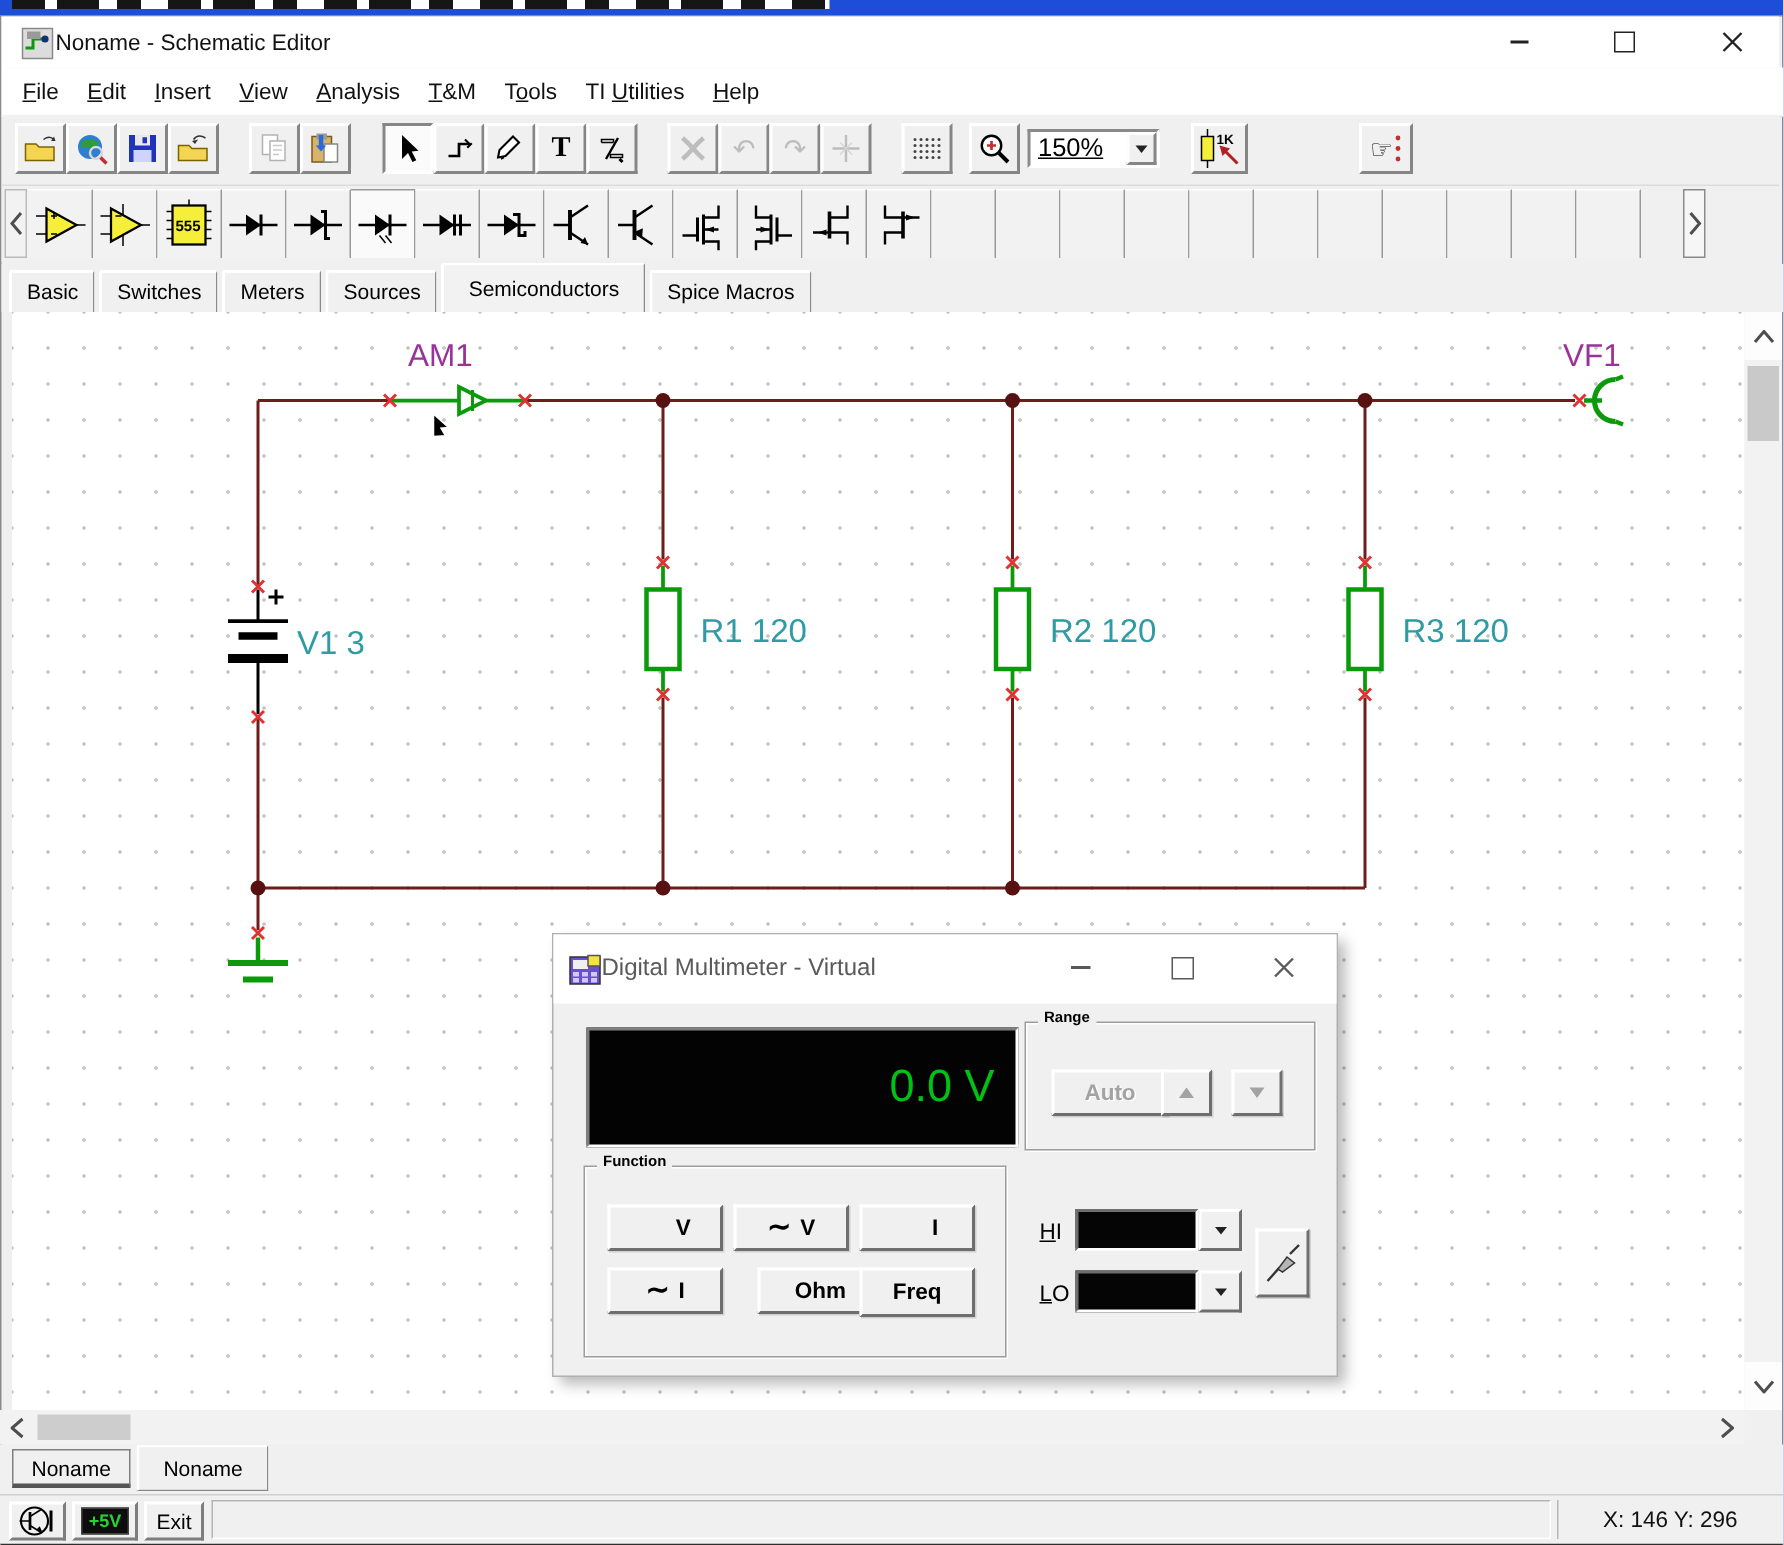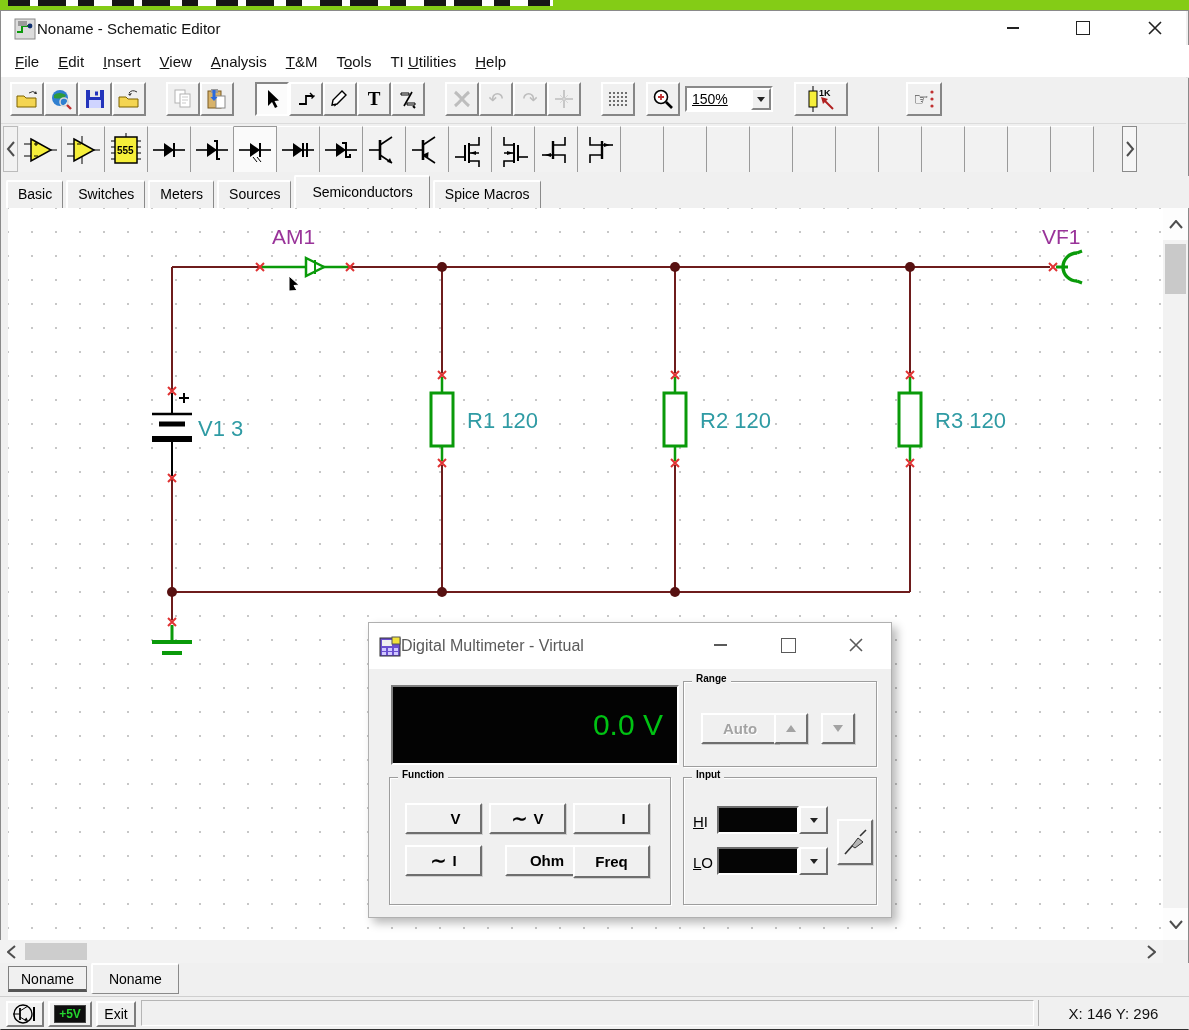--- a/index.html
+++ b/index.html
@@ -1,37 +1,37 @@
 <!DOCTYPE html>
 <html><head>
 <meta charset="utf-8">
 <style>
   html,body{margin:0;padding:0;background:#fff;}
   #app{position:relative;width:1189px;height:1030px;font-family:"Liberation Sans",sans-serif;
-       background:#84cc16;overflow:hidden;-webkit-user-select:none;user-select:none;}
+       background:#1d4ed8;overflow:hidden;-webkit-user-select:none;user-select:none;}
   .abs{position:absolute;}
   
   .win-frame{left:0;top:10px;width:1187px;height:1018px;border:1px solid #8a8a8a;border-bottom:2px solid #2e2e2e;background:#f0f0f0;}
   .top-frag{left:8px;top:0;width:545px;height:6px;
     background:repeating-linear-gradient(90deg,#161616 0 22px,#fff 22px 30px,#161616 30px 58px,#fff 58px 70px,#161616 70px 86px,#fff 86px 104px);}
   .titlebar{left:1px;top:11px;width:1185px;height:34px;background:#fff;display:flex;align-items:center;}
   .title-text{font-size:15px;color:#111;margin-left:8px;}
   .caption-btn{width:46px;height:33px;display:flex;align-items:center;justify-content:center;}
   .min-glyph{width:12px;height:0;border-top:2px solid #222;}
   .max-glyph{width:12px;height:12px;border:1.5px solid #222;}
   
   .menubar{left:1px;top:45px;width:1185px;height:32px;background:#fff;display:flex;align-items:center;gap:19px;padding-left:14px;font-size:15px;color:#111;border-bottom:1px solid #e3e3e3;}
   .menu-item{cursor:default;}
   
   .toolbar1{left:1px;top:77px;width:1185px;height:46px;background:#f0f0f0;border-bottom:1px solid #dcdcdc;}
   .tb{width:34px;height:34px;background:#f0f0f0;border:2px solid;border-color:#ffffff #868686 #868686 #ffffff;display:flex;align-items:center;justify-content:center;box-sizing:border-box;}
   .tb.pressed{border-color:#868686 #ffffff #ffffff #868686;background:#fbfbfb;}
   .tbgroup{display:flex;position:absolute;top:5px;}
   .combo{height:26px;background:#fff;border:2px solid;border-color:#8a8a8a #fff #fff #8a8a8a;display:flex;align-items:center;box-sizing:border-box;}
-  .combo .val{flex:1;font-size:14px;padding-left:5px;color:#000;text-decoration:underline;}
+  .combo .val{flex:1;font-size:17px;padding-left:5px;color:#000;text-decoration:underline;}
   .combo .drop{width:20px;height:22px;background:#f0f0f0;border:2px solid;border-color:#fff #868686 #868686 #fff;display:flex;align-items:center;justify-content:center;box-sizing:border-box;}
   .tri-down{width:0;height:0;border-left:4px solid transparent;border-right:4px solid transparent;border-top:5px solid #222;}
   .toolbar2{left:1px;top:124px;width:1185px;height:51px;background:#f0f0f0;}
   .slot{width:43px;height:46px;border-right:1px solid #9a9a9a;background:#f2f2f2;display:flex;align-items:center;justify-content:center;box-sizing:border-box;border-top:1px solid #fff;}
   .slot.sel{background:#fafafa;border-top:1px solid #9a9a9a;}
   .scroll-chev{width:15px;height:46px;display:flex;align-items:center;justify-content:center;background:#f2f2f2;border:1px solid #bbb;box-sizing:border-box;}
   
   .comptabs{left:1px;top:176px;width:1185px;height:32px;background:#f0f0f0;display:flex;align-items:flex-end;padding-left:5px;gap:3px;}
   .ctab{font-size:14px;color:#000;background:#f0f0f0;border:1px solid #8a8a8a;border-bottom:none;border-top:2px solid #fff;border-left:2px solid #fff;padding:4px 10px 6px 10px;border-radius:2px 2px 0 0;}
   .ctab.active{padding:7px 16px 8px 16px;background:#f2f2f2;position:relative;z-index:3;}
@@ -252,21 +252,21 @@
           </svg>
         </div>
     </div>
     <div class="abs combo" style="left:684px;top:9px;width:88px">
       <div class="val">150%</div>
       <div class="drop">
           <div class="tri-down"></div>
         </div>
     </div>
     <div class="tbgroup" style="left:793px">
-      <div class="tb" style="width:54px">
+      <div class="tb" style="width:38px">
         <svg width="30" height="28">
           <line x1="7" y1="1" x2="7" y2="27" stroke="#000"></line>
             <rect x="3" y="6" width="8" height="16" fill="#f6ef3a" stroke="#000"></rect>
           <text x="13" y="11" font-size="9" font-weight="bold" fill="#000">1K</text>
           <path d="M27 24 L17 14" stroke="#b02020" stroke-width="2"></path>
             <path d="M15 12 l7 2 -5 5 z" fill="#b02020"></path>
         </svg>
       </div>
     </div>
     <div class="tbgroup" style="left:905px">
@@ -587,23 +587,20 @@
         <span class="acsym">∼</span>
         <span>I</span>
       </div>
     <div class="dbtn" style="left:136px;top:222px;width:84px;height:31px">
         <span>Ohm</span>
       </div>
     <div class="dbtn" style="left:204px;top:222px;width:77px;height:33px">
         <span>Freq</span>
       </div>
 
-    <div class="group" style="left:314px;top:154px;width:192px;height:126px">
-      <div class="group-label">Input</div>
-    </div>
     <div class="inlabel" style="left:324px;top:190px"><u>H</u>I</div>
     <div class="blackfield" style="left:348px;top:183px;width:82px;height:28px"></div>
     <div class="droparrow" style="left:430px;top:183px;height:28px">
         <div class="tri-down"></div>
       </div>
     <div class="inlabel" style="left:324px;top:231px"><u>L</u>O</div>
     <div class="blackfield" style="left:348px;top:224px;width:82px;height:28px"></div>
     <div class="droparrow" style="left:430px;top:224px;height:28px">
         <div class="tri-down"></div>
       </div>

